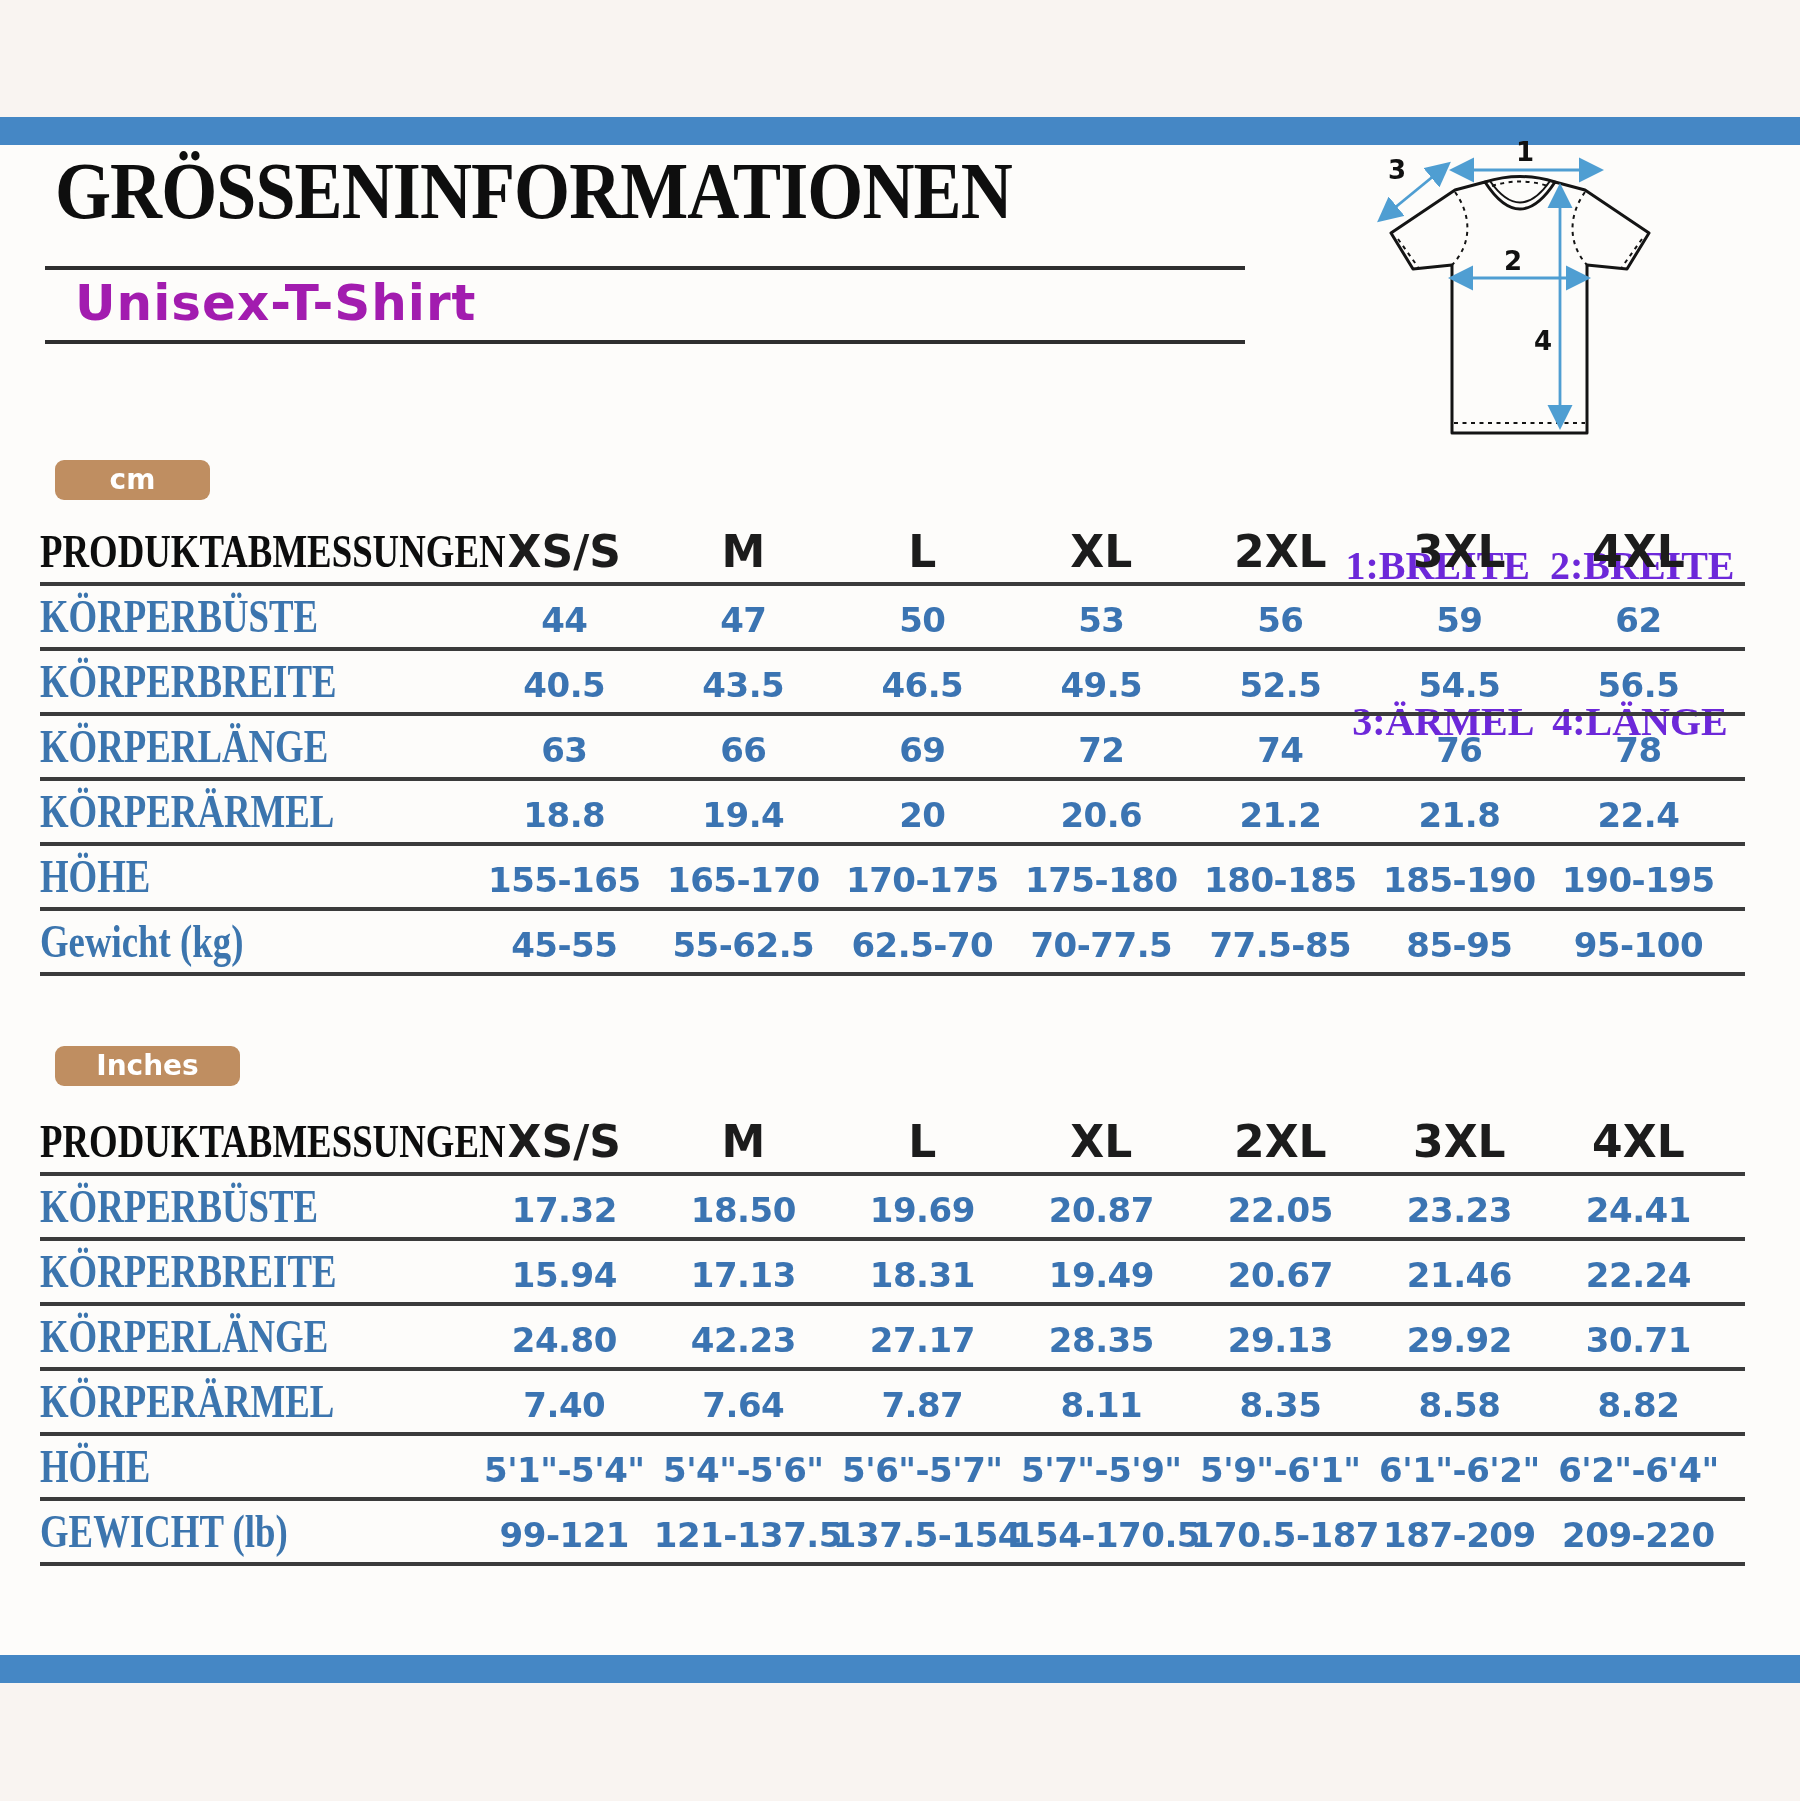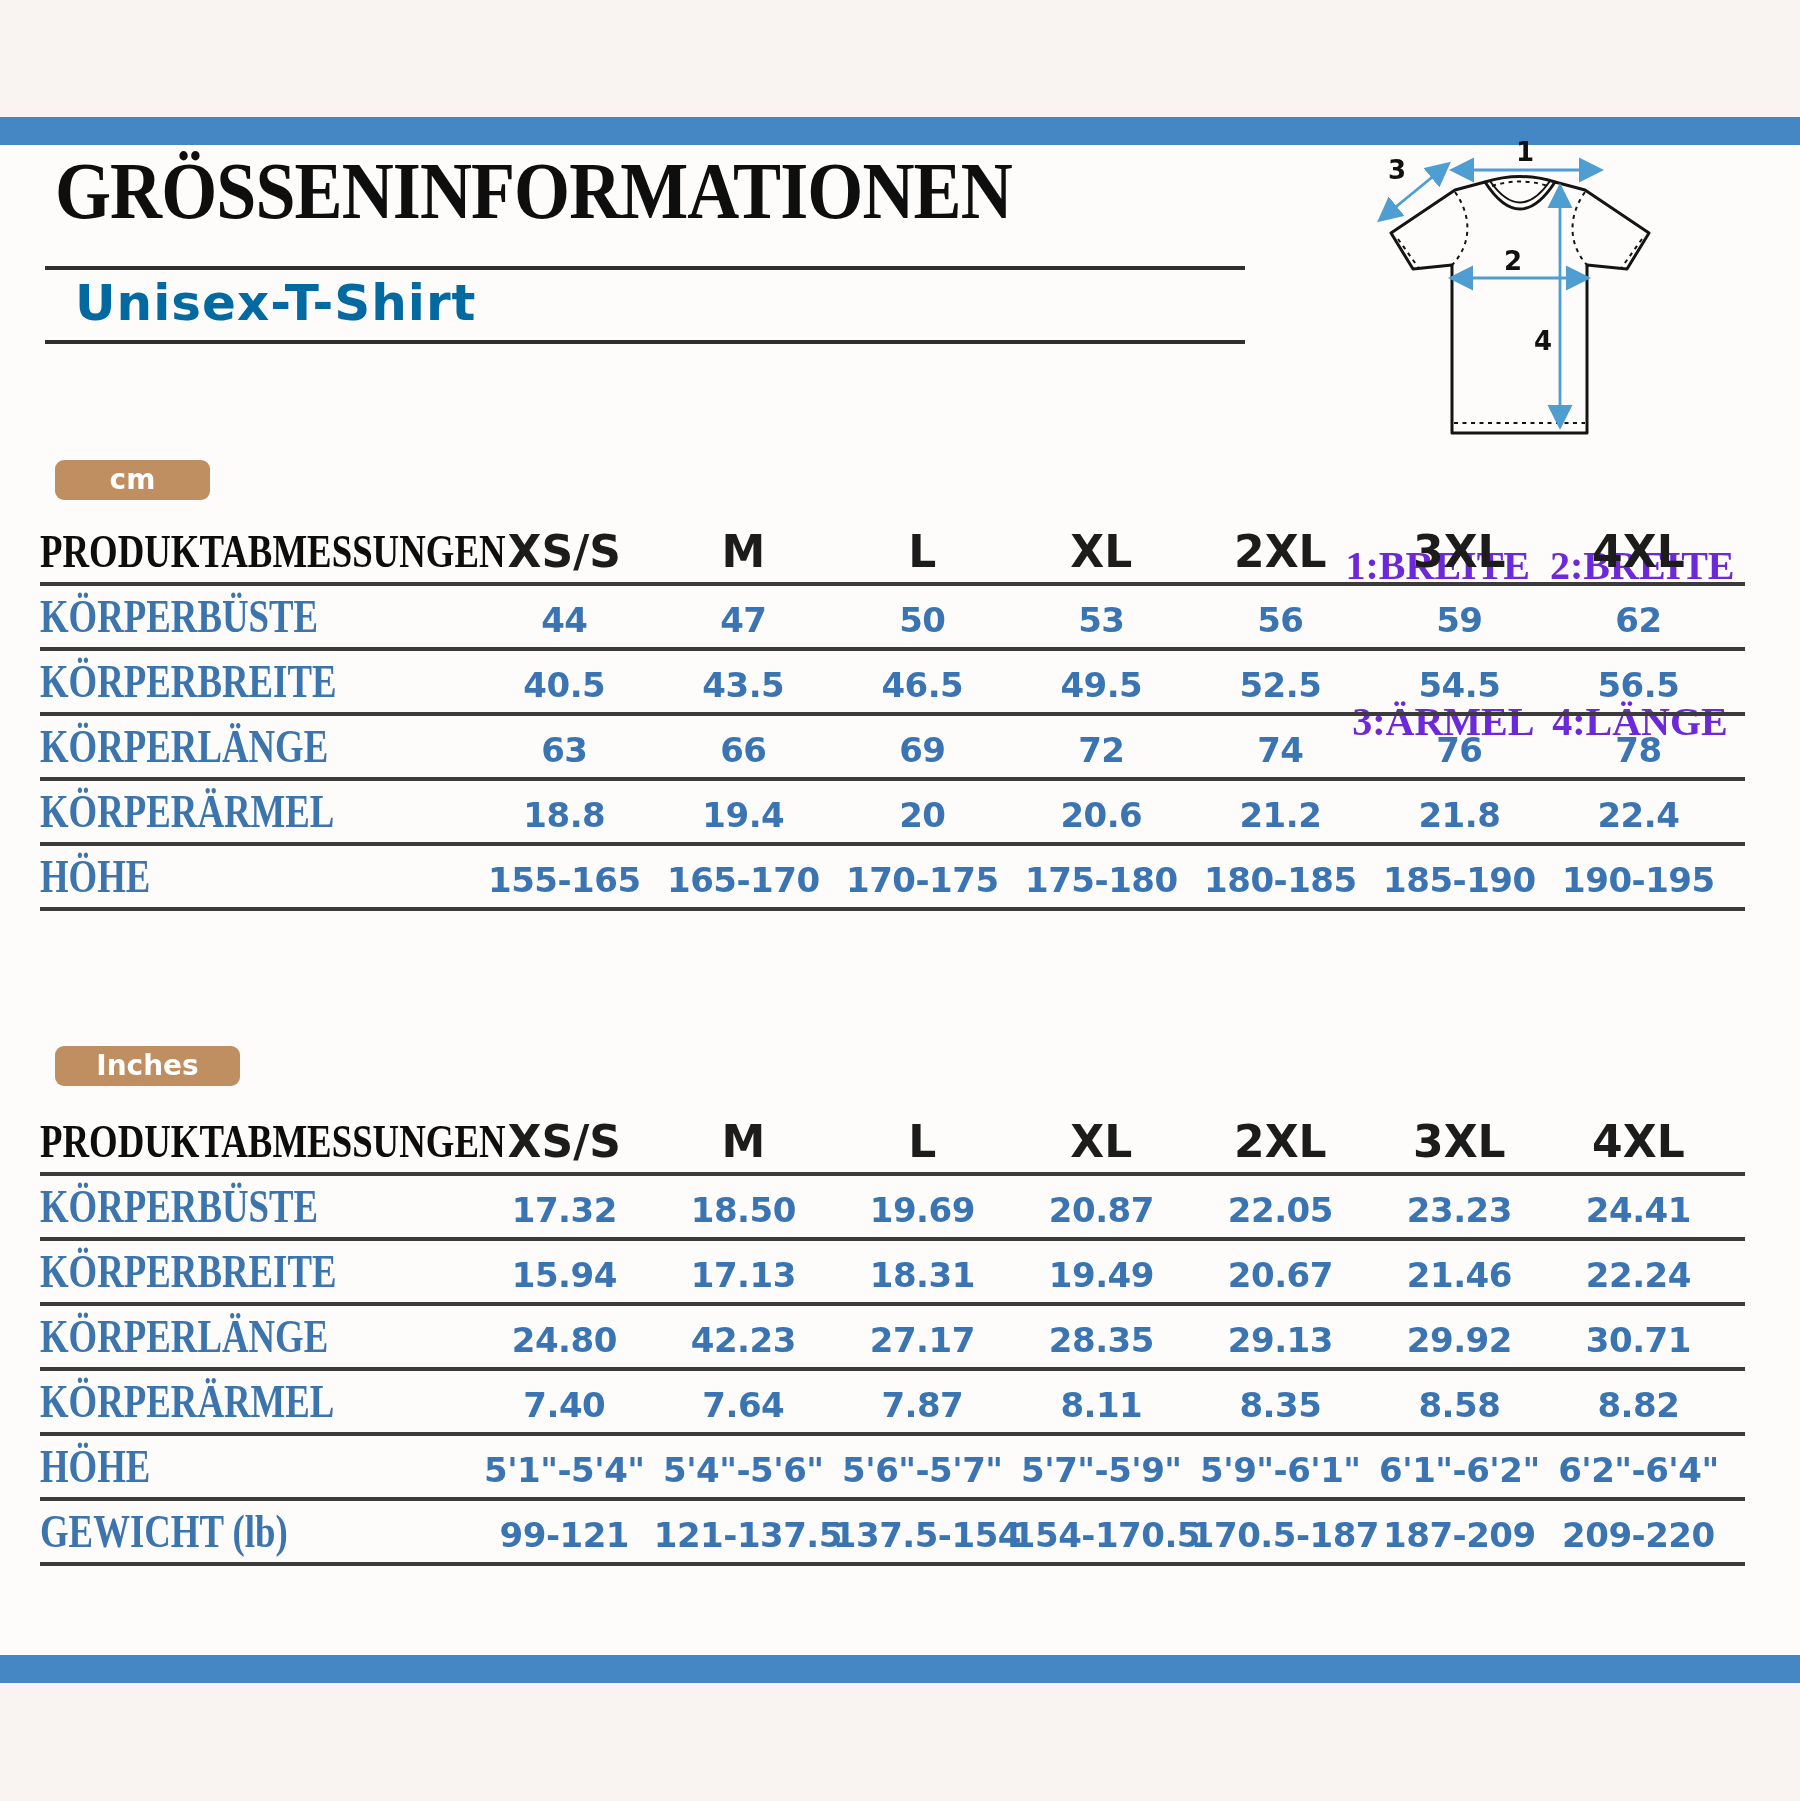--- a/index.html
+++ b/index.html
@@ -18,21 +18,21 @@
     font-family:"Liberation Serif", serif; font-weight:bold; font-size:80px;
     color:#0e0e0e; letter-spacing:-1px; white-space:nowrap;
     transform:scaleX(.90); transform-origin:0 0;
   }
   .rule { position:absolute; left:45px; width:1200px; height:4px; background:#2f2f2f; }
   #rule1 { top:266px; }
   #rule2 { top:340px; }
   #subtitle {
     position:absolute; left:75px; top:274px;
     font-family:"DejaVu Sans", sans-serif; font-weight:bold; font-size:50px;
-    color:#0369a1; letter-spacing:1px; white-space:nowrap;
+    color:#a21caf; letter-spacing:1px; white-space:nowrap;
   }
 
   #shirt-svg { position:absolute; left:1370px; top:138px; width:300px; height:306px; }
   .shirt-line { fill:none; stroke:#141414; stroke-width:3; stroke-linejoin:round; }
   .shirt-thin { fill:none; stroke:#141414; stroke-width:2; }
   .shirt-dash { fill:none; stroke:#141414; stroke-width:2; stroke-dasharray:4 4.5; }
   .meas { stroke:#4f9ed2; stroke-width:2.8; }
   .dim-num { font-family:"DejaVu Sans", sans-serif; font-weight:bold; font-size:26px; fill:#111; }
 
   #legend {
@@ -196,20 +196,31 @@
           <td class="row-label"><span class="lbl-inner">HÖHE</span></td>
           <td class="val">155-165</td>
           <td class="val">165-170</td>
           <td class="val">170-175</td>
           <td class="val">175-180</td>
           <td class="val">180-185</td>
           <td class="val">185-190</td>
           <td class="val">190-195</td>
           <td></td>
         </tr>
+        <tr>
+          <td class="row-label"><span class="lbl-inner">Gewicht (kg)</span></td>
+          <td class="val">45-55</td>
+          <td class="val">55-62.5</td>
+          <td class="val">62.5-70</td>
+          <td class="val">70-77.5</td>
+          <td class="val">77.5-85</td>
+          <td class="val">85-95</td>
+          <td class="val">95-100</td>
+          <td></td>
+        </tr>
       </tbody>
     </table>
 
   <div class="badge" id="badge-in">Inches</div>
   <table class="size-table" id="table-in">
       <colgroup>
         <col style="width: 25.5%;">
         <col style="width: 10.5%;">
         <col style="width: 10.5%;">
         <col style="width: 10.5%;">

